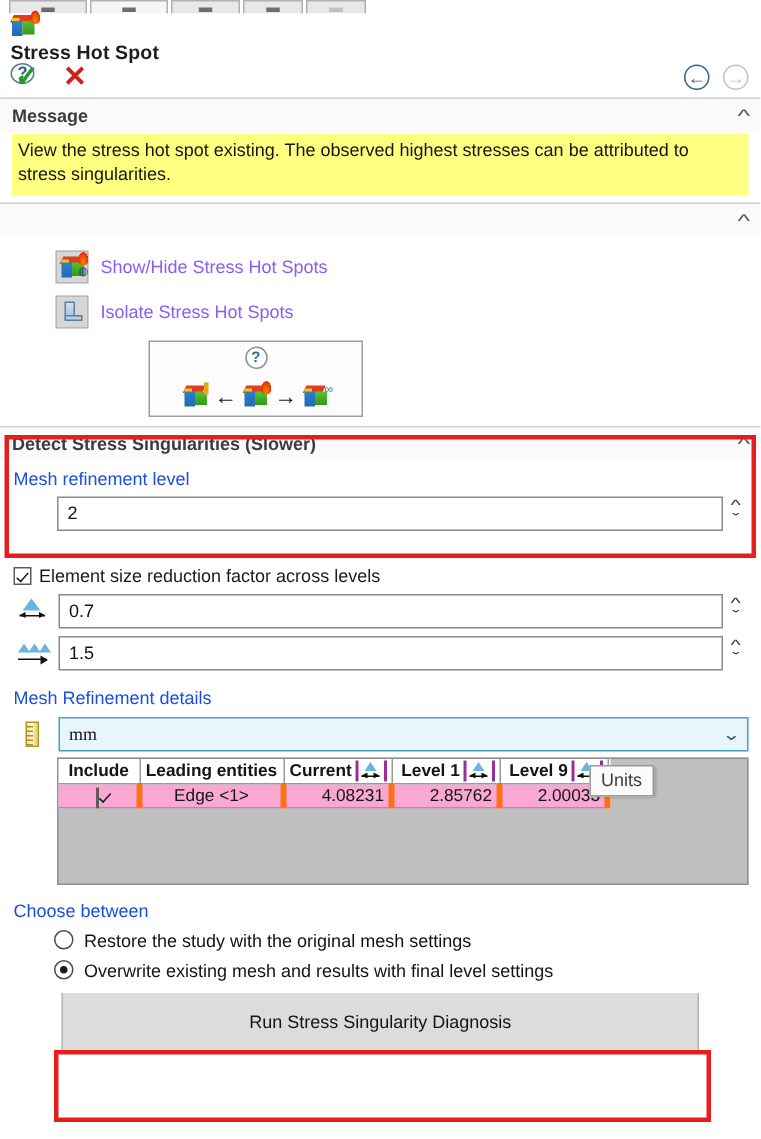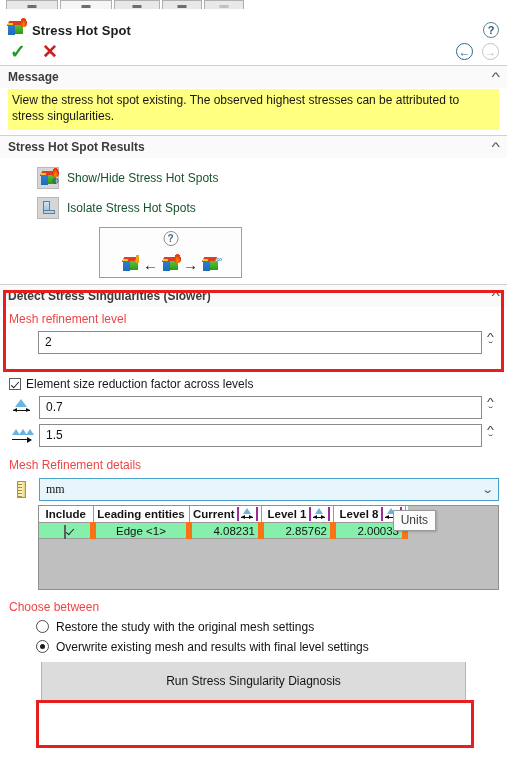--- a/index.html
+++ b/index.html
@@ -47,23 +47,24 @@
     width: 9px;
     height: 3px;
     background: #6d6d6d;
   }
   .tabstrip .tab.dim .glyph { background: #c0c0c0; }
 
   
   .pm-title {
     height: 29px;
     display: flex;
-    align-items: flex-end;
+    align-items: flex-start;
     padding: 0 8px 0 7px;
     box-sizing: border-box;
+    flex-direction: column;
   }
   .pm-title .title-icon {
     width: 18px; height: 18px;
     margin-right: 7px;
     flex: 0 0 auto;
     position: relative;
   }
   .pm-title .title-text {
     font-size: 13px;
     font-weight: bold;
@@ -164,21 +165,21 @@
   }
   .res-row .btnicon {
     width: 22px; height: 22px;
     background: #d6d6d6;
     border: 1px solid #b8b8b8;
     box-sizing: border-box;
     margin-right: 8px;
     position: relative;
     flex: 0 0 auto;
   }
-  .res-row .lbl { font-size: 12px; color: #14532d; }
+  .res-row .lbl { font-size: 12px; color: #8b5cf6; }
 
   .diagram {
     margin: 4px 0 0 99px;
     width: 143px;
     height: 51px;
     border: 1px solid #9e9e9e;
     box-sizing: border-box;
     background: #fdfdfd;
     position: relative;
   }
@@ -257,21 +258,21 @@
   .redbox {
     position: absolute;
     border: 3px solid #e61e1e;
     box-sizing: border-box;
     pointer-events: none;
   }
 
   
   .plain-lbl {
     font-size: 12px;
-    color: #ef4444;
+    color: #1d4ed8;
     padding-left: 9px;
   }
 
   .field-row {
     display: flex;
     align-items: center;
     padding: 0 8px 0 8px;
     box-sizing: border-box;
     margin-top: 5px;
   }
@@ -435,22 +436,22 @@
     border-right: 1px solid #9a9a9a;
     border-bottom: 1px solid #9a9a9a;
     font-weight: bold;
     color: #141414;
     height: 17px;
     padding: 0 3px;
     box-sizing: border-box;
     white-space: nowrap;
   }
   table.mesh td {
-    background: #86efac;
-    border-right: 6px solid #f97316;
+    background: #f9a8d4;
+    border-right: 4px solid #f97316;
     border-bottom: 1px solid #9a9a9a;
     height: 16px;
     padding: 0 3px;
     box-sizing: border-box;
     color: #141414;
     white-space: nowrap;
   }
   .th-split { display: flex; align-items: center; height: 100%; }
   .th-split .tx { flex: 1 1 auto; text-align: right; padding-right: 2px; }
   .th-split .ic {
@@ -561,21 +562,20 @@
 </div>
 
 <div class="sec-hdr">
   <span class="lbl">Message</span>
   <span class="spacer"></span>
   <span class="chev">^</span>
 </div>
 <div class="msg-banner">View the stress hot spot existing. The observed highest stresses can be attributed to stress singularities.</div>
 
 <div class="sec-hdr" style="margin-top:5px">
-  <span class="lbl">Stress Hot Spot Results</span>
   <span class="spacer"></span>
   <span class="chev">^</span>
 </div>
 
 <div class="res-row" style="margin-top:5px">
   <span class="btnicon">
     <span class="cube" style="position:absolute;left:2px;top:2px;width:17px;height:16px">
       <span class="top"></span>
         <span class="ylw"></span>
         <span class="left"></span>
@@ -711,21 +711,21 @@
           <span class="th-split">
             <span class="tx">Level 1</span>
             <span class="ic">
               <span class="tri sm" style="left:4px;top:1px"></span>
               <span class="dimline" style="left:2px;top:10px;width:12px"></span>
             </span>
           </span>
         </th>
         <th class="c-num">
           <span class="th-split">
-            <span class="tx">Level 8</span>
+            <span class="tx">Level 9</span>
             <span class="ic">
               <span class="tri sm" style="left:4px;top:1px"></span>
               <span class="dimline" style="left:2px;top:10px;width:12px"></span>
             </span>
           </span>
         </th>
       </tr>
     </thead>
     <tbody>
       <tr>

